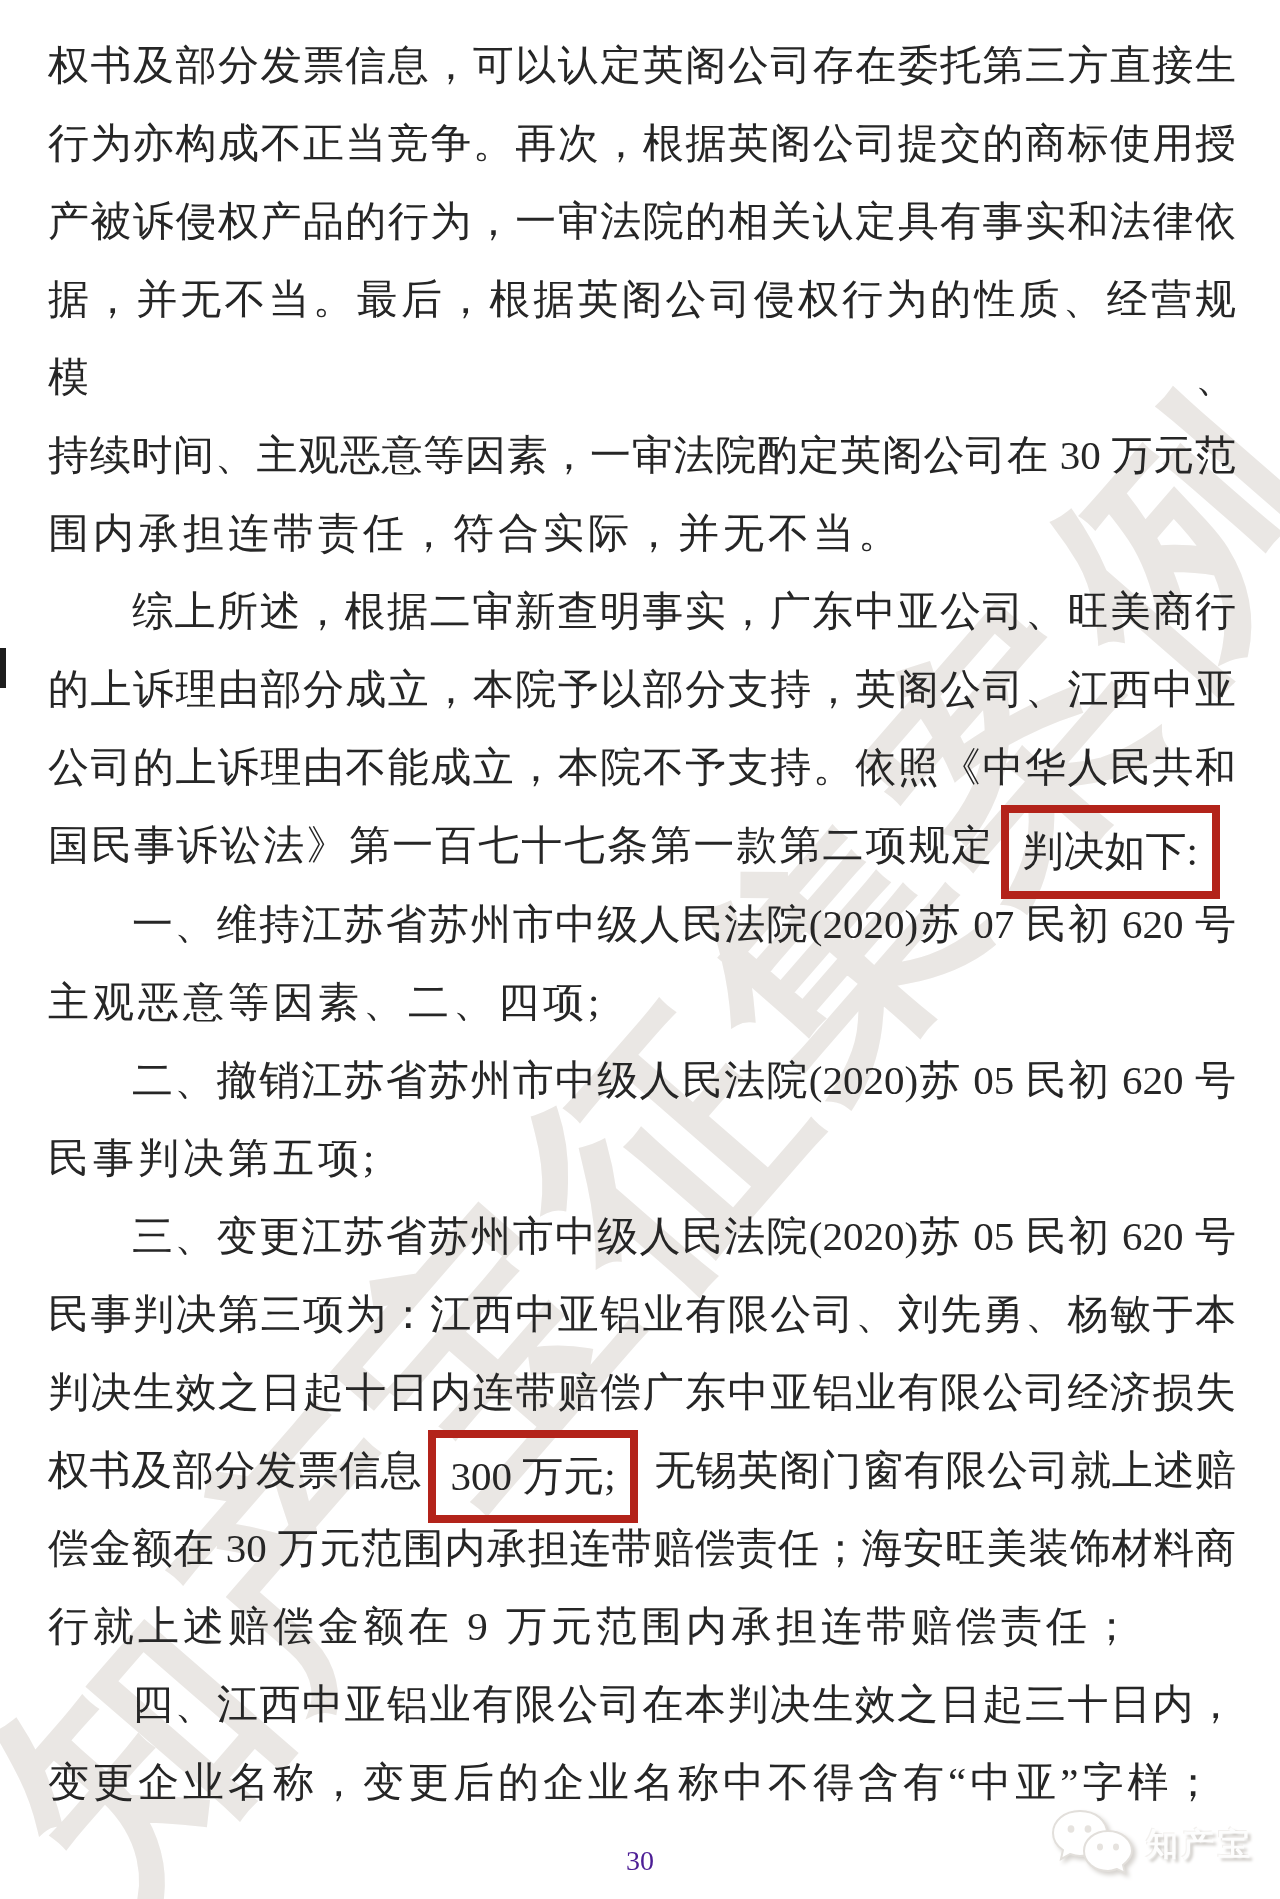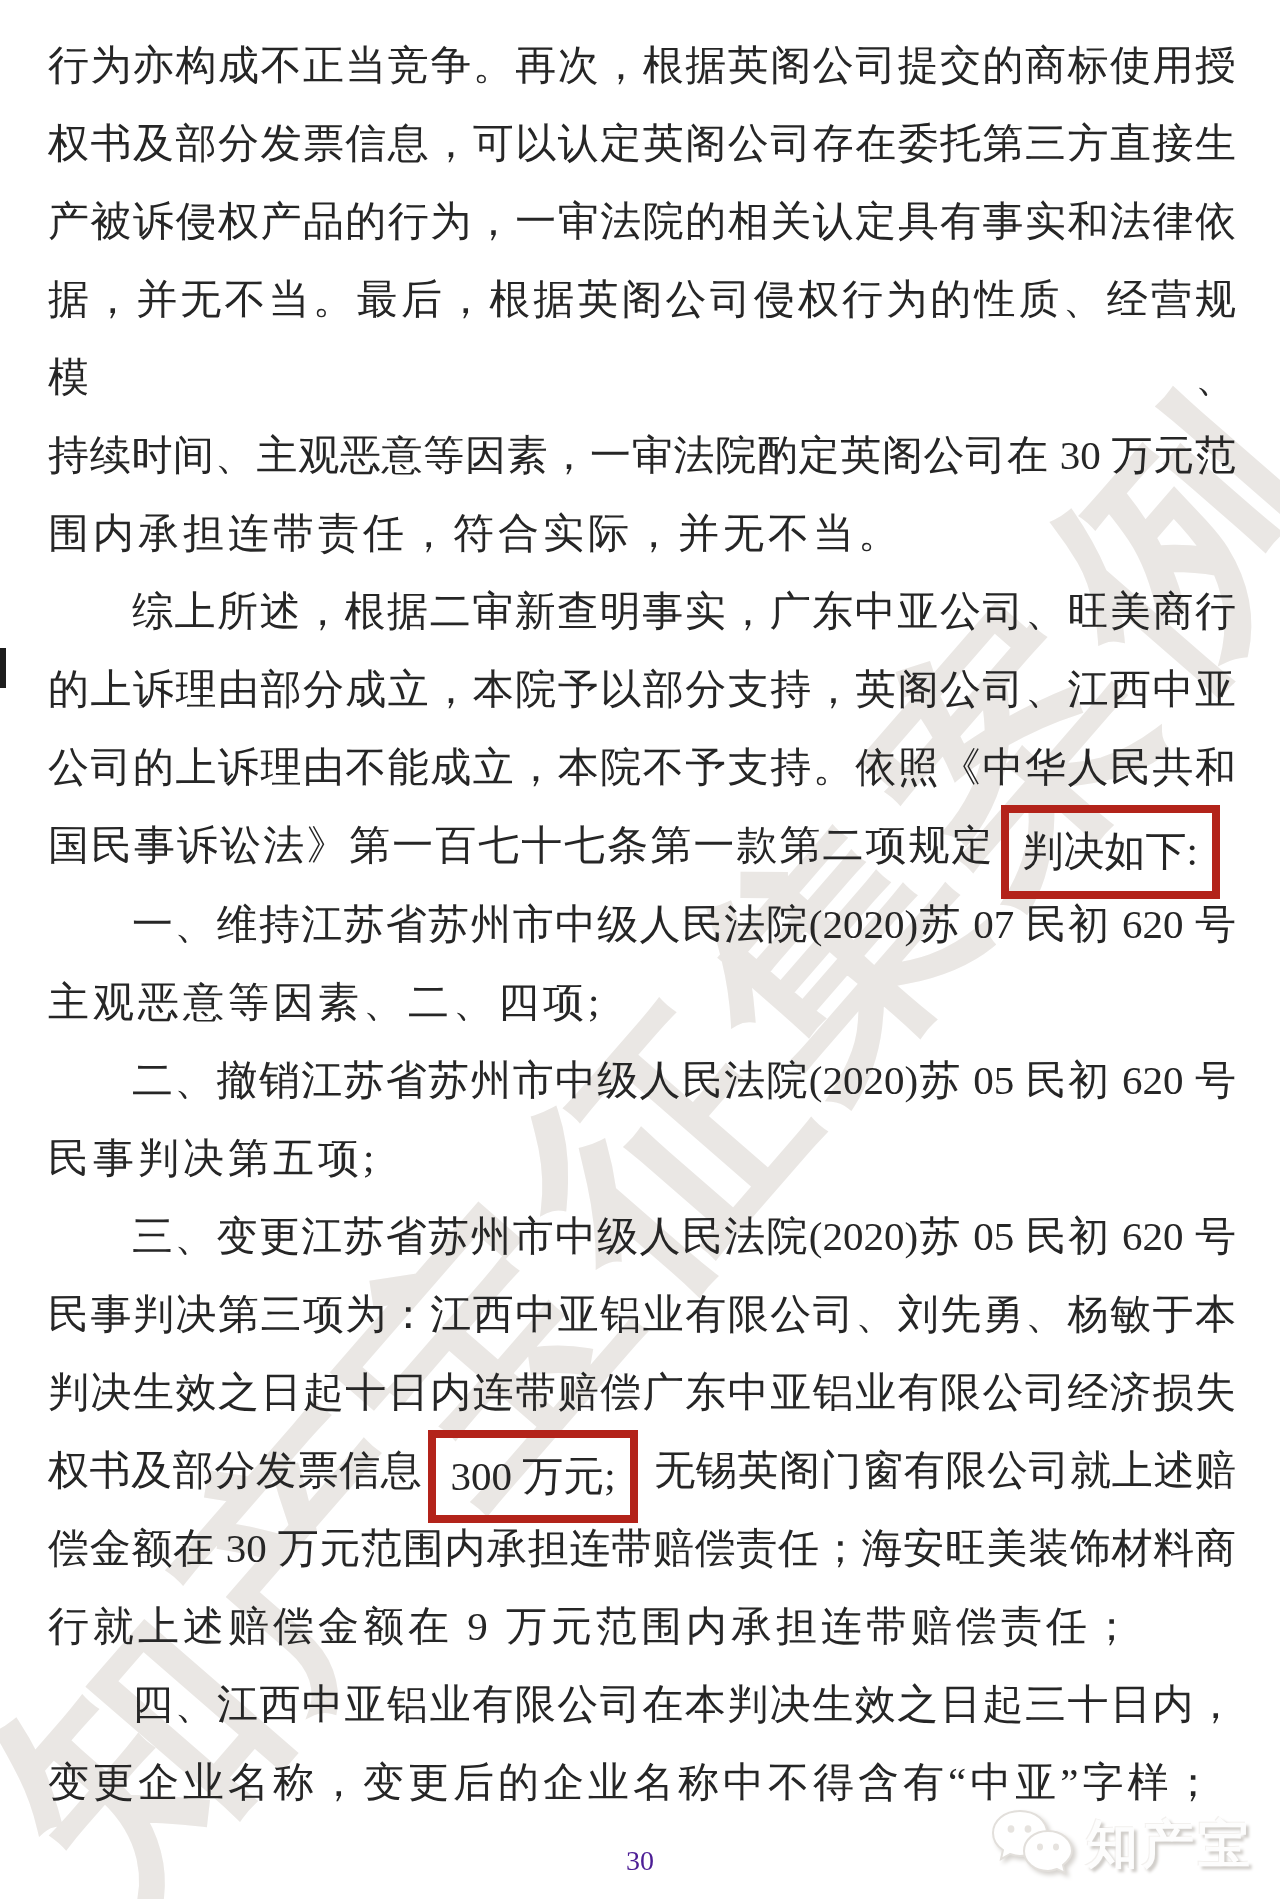--- a/index.html
+++ b/index.html
@@ -76,39 +76,39 @@
 
   .footer-logo {
     position: absolute;
     right: 26px; bottom: 16px;
     display: flex;
     align-items: center;
     gap: 10px;
     z-index: 1;
   }
   .footer-logo .label {
-    font-size: 52px;
+    font-size: 32px;
     font-weight: bold;
     color: #fdfdfd;
     text-shadow: 3px 3px 3px #cfccc8, -1px -1px 0 #f2f0ee;
     letter-spacing: 4px;
     font-family: "Liberation Sans", sans-serif;
   }
   .wechat-icon { filter: drop-shadow(3px 3px 2px #d6d3cf); }
 </style>
 </head>
 <body>
 
 <div class="page">
 
   <div class="watermark">知产宝征集案例</div>
 
   <div class="doc-body">
+      <div class="line fill"><span>权书及部分发票信息，可以认定英阁公司存在委托第三方直接生</span></div>
       <div class="line fill"><span>行为亦构成不正当竞争。再次，根据英阁公司提交的商标使用授</span></div>
-      <div class="line fill"><span>权书及部分发票信息，可以认定英阁公司存在委托第三方直接生</span></div>
       <div class="line fill"><span>产被诉侵权产品的行为，一审法院的相关认定具有事实和法律依</span></div>
       <div class="line fill"><span>据，并无不当。最后，根据英阁公司侵权行为的性质、经营规模、</span></div>
       <div class="line fill"><span>持续时间、主观恶意等因素，一审法院酌定英阁公司在 30 万元范</span></div>
       <div class="line short"><span>围内承担连带责任，符合实际，并无不当。</span></div>
       <div class="line fill indent"><span>综上所述，根据二审新查明事实，广东中亚公司、旺美商行</span></div>
       <div class="line fill"><span>的上诉理由部分成立，本院予以部分支持，英阁公司、江西中亚</span></div>
       <div class="line fill"><span>公司的上诉理由不能成立，本院不予支持。依照《中华人民共和</span></div>
       <div class="line fill"><span>国民事诉讼法》第一百七十七条第一款第二项规定</span><span class="redbox">判决如下:</span></div>
       <div class="line fill indent"><span>一、维持江苏省苏州市中级人民法院(2020)苏 07 民初 620 号</span></div>
       <div class="line short"><span>主观恶意等因素、二、四项;</span></div>

